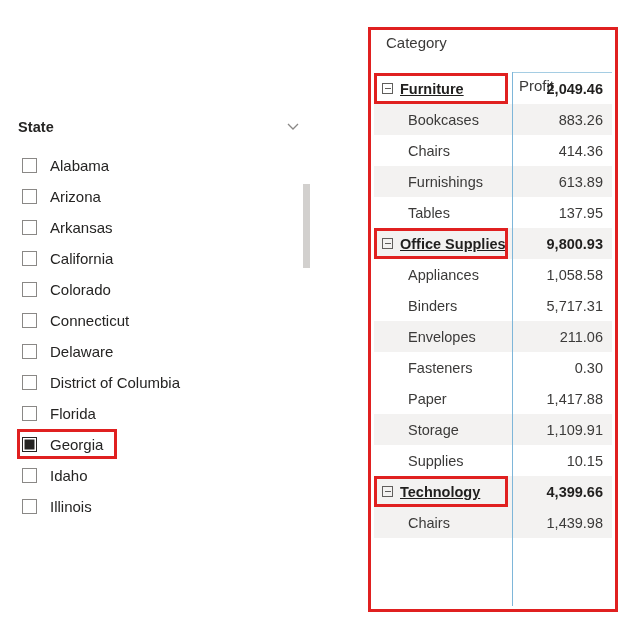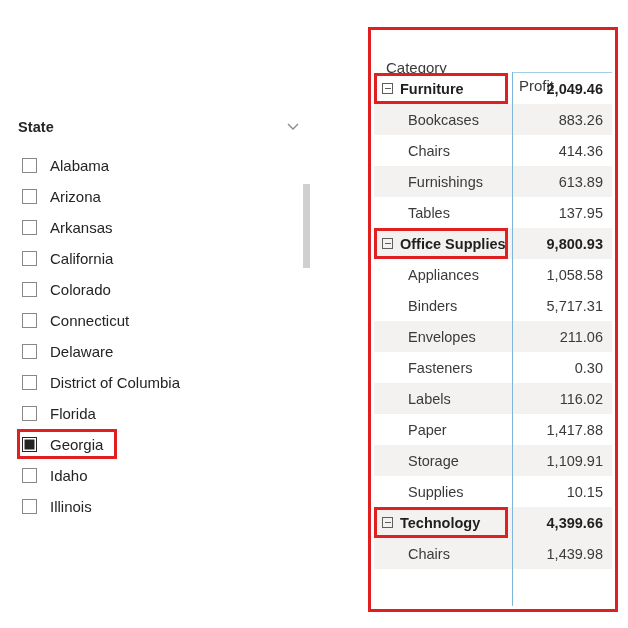--- a/index.html
+++ b/index.html
@@ -124,21 +124,21 @@
     height: 573px;
     background: #ffffff;
   }
   #matrix-header {
     position: relative;
     height: 40px;
   }
   #matrix-header .h-cat {
     position: absolute;
     left: 12px;
-    top: 26px;
+    top: 1px;
     font-size: 15px;
     color: #3b3a39;
   }
   #matrix-header .h-profit {
     position: absolute;
     left: 145px;
     top: 12px;
     font-size: 15px;
     color: #3b3a39;
     margin-top: 32px;
@@ -199,21 +199,21 @@
     width: 6px;
     height: 1px;
     background: #605e5c;
   }
 
   .m-cat-label {
     font-size: 14.5px;
     color: #252423;
     white-space: nowrap;
   }
-  .m-row.group .m-cat-label { font-weight: bold; color: #201f1e; }
+  .m-row.group .m-cat-label { font-weight: bold; color: #201f1e; text-decoration: underline; }
   .m-row.child .m-cat-label { color: #3b3a39; }
 
   .m-val {
     position: absolute;
     left: 138px;
     width: 100px;
     height: 31px;
     display: flex;
     align-items: center;
     justify-content: flex-end;
@@ -374,26 +374,20 @@
           <span class="m-cat-label">Envelopes</span>
         </div>
         <div class="m-val">211.06</div>
       </div>
       <div class="m-row child">
         <div class="m-cat child">
           <span class="m-cat-label">Fasteners</span>
         </div>
         <div class="m-val">0.30</div>
       </div>
-      <div class="m-row child shaded">
-        <div class="m-cat child">
-          <span class="m-cat-label">Labels</span>
-        </div>
-        <div class="m-val">116.02</div>
-      </div>
       <div class="m-row child">
         <div class="m-cat child">
           <span class="m-cat-label">Paper</span>
         </div>
         <div class="m-val">1,417.88</div>
       </div>
       <div class="m-row child shaded">
         <div class="m-cat child">
           <span class="m-cat-label">Storage</span>
         </div>

